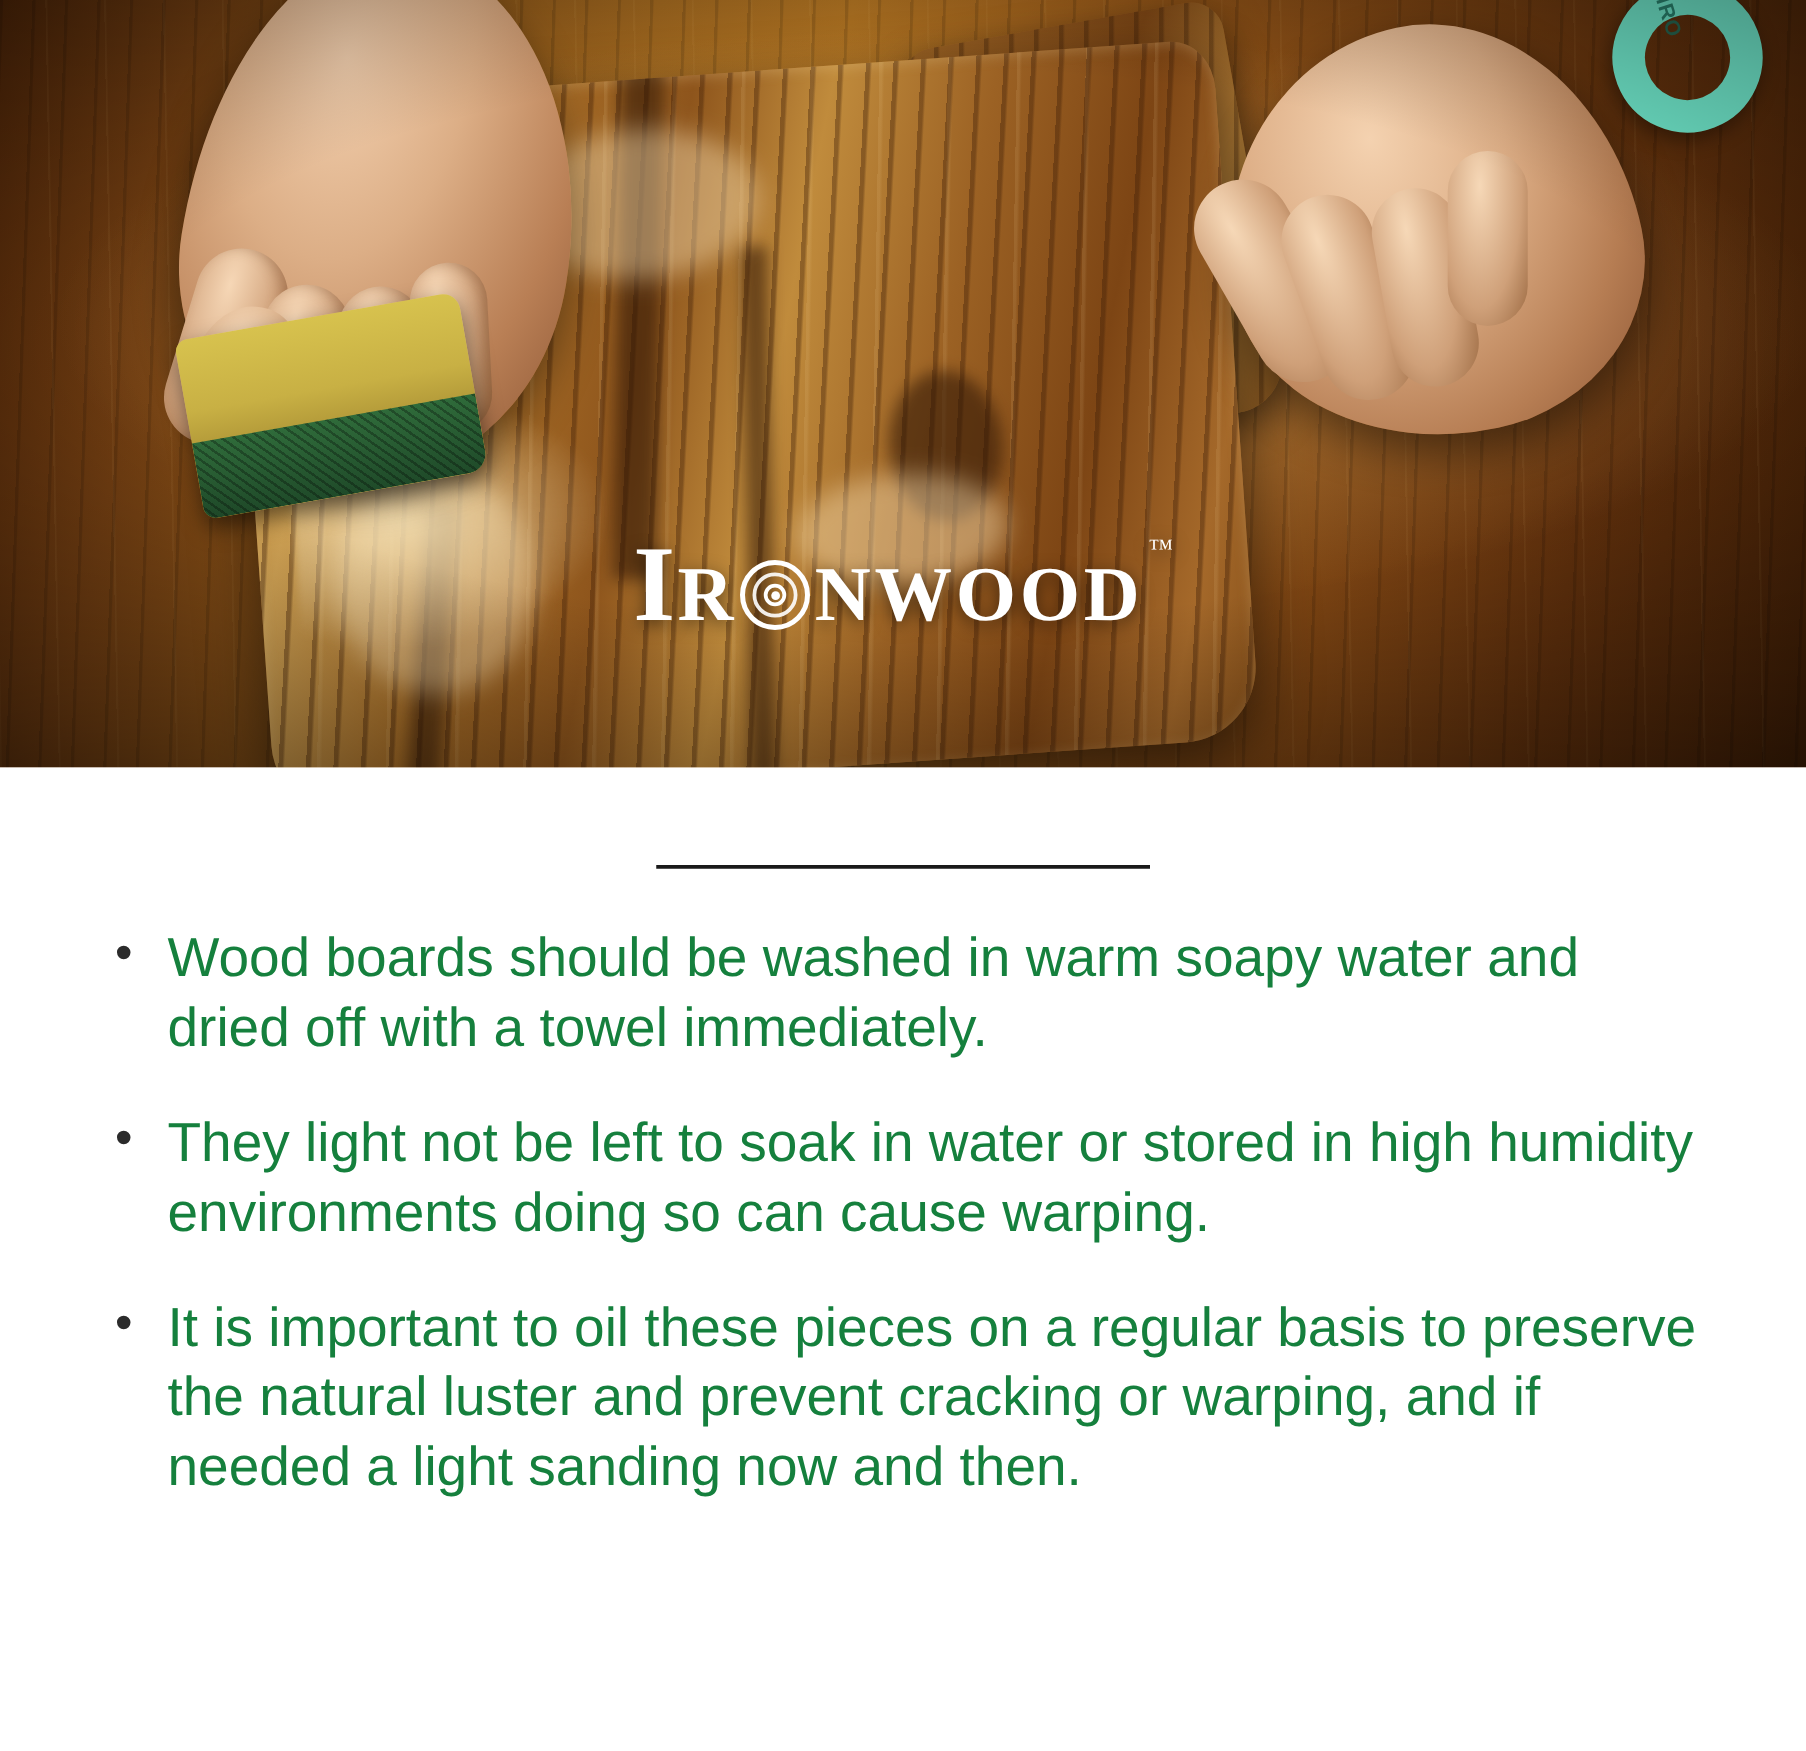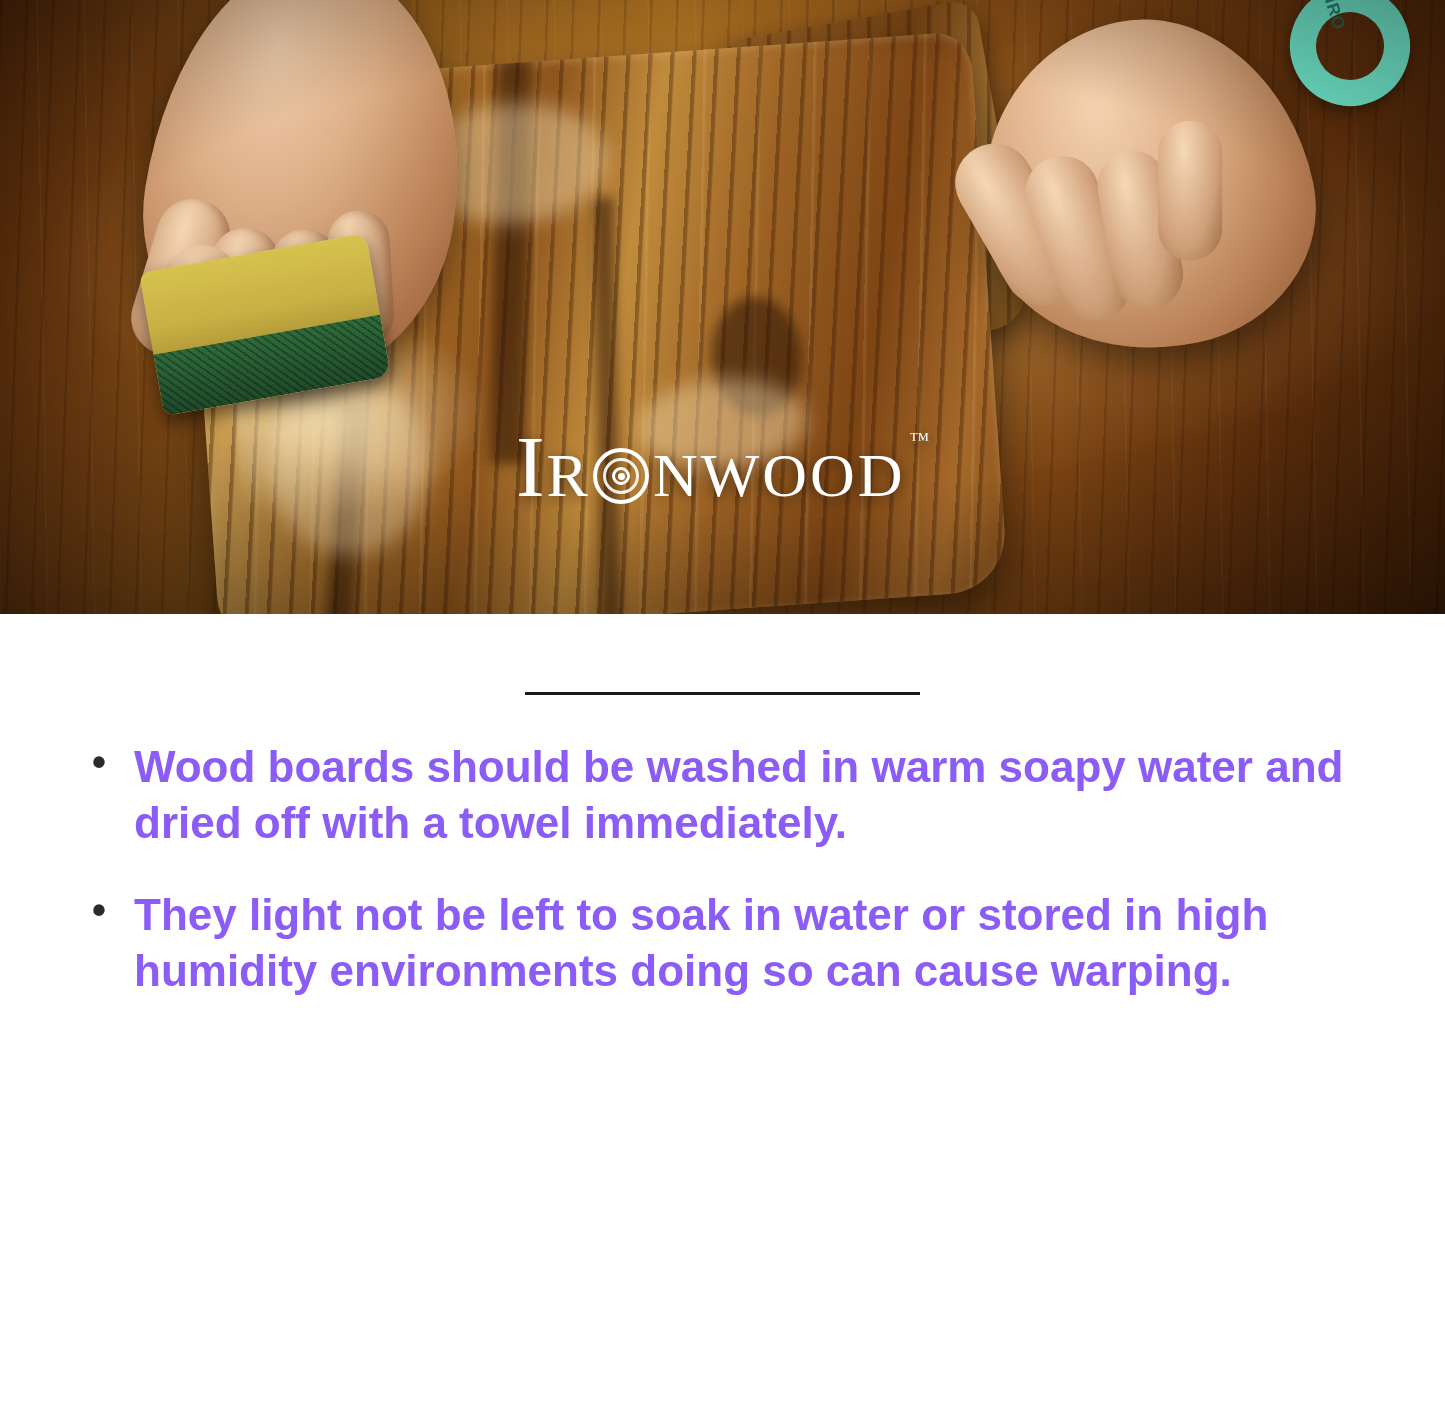--- a/index.html
+++ b/index.html
@@ -291,21 +291,21 @@
     justify-content: center;
     pointer-events: none;
     text-shadow: 0 3px 14px rgba(0,0,0,0.55);
   }
   .logo-text {
     color: #ffffff;
     font-family: "Liberation Serif", serif;
     font-size: 72px;
     line-height: 1;
     letter-spacing: 2px;
-    font-weight: normal;
+    font-weight: bold;
   }
   .logo-i {
     font-family: "Liberation Serif", serif;
     font-size: 86px;
   }
   .logo-rest {
     font-size: 62px;
     letter-spacing: 3px;
   }
   .logo-o-wrap {
@@ -364,25 +364,25 @@
 
   .bullets {
     list-style: none;
     margin: 0 88px 0 78px;
   }
 
   .bullet {
     position: relative;
     padding-left: 56px;
     margin-bottom: 36px;
-    color: #8b5cf6;
+    color: #15803d;
     font-size: 44px;
     line-height: 1.27;
     font-family: "Liberation Sans", sans-serif;
-    font-weight: 700;
+    font-weight: 400;
   }
   .bullet::before {
     content: "\2022";
     position: absolute;
     left: 14px;
     top: -2px;
     font-size: 40px;
     color: #2b2b2b;
   }
 </style>
@@ -440,16 +440,17 @@
       <span class="logo-tm">™</span>
     </div>
   </div>
 
   <div class="content">
     <div class="title-rule"></div>
 
     <ul class="bullets">
       <li class="bullet">Wood boards should be washed in warm soapy water and dried off with a towel immediately.</li>
       <li class="bullet">They light not be left to soak in water or stored in high humidity environments doing so can cause warping.</li>
+      <li class="bullet">It is important to oil these pieces on a regular basis to preserve the natural luster and prevent cracking or warping, and if needed a light sanding now and then.</li>
     </ul>
   </div>
 
 </div>
 
 </body></html>

